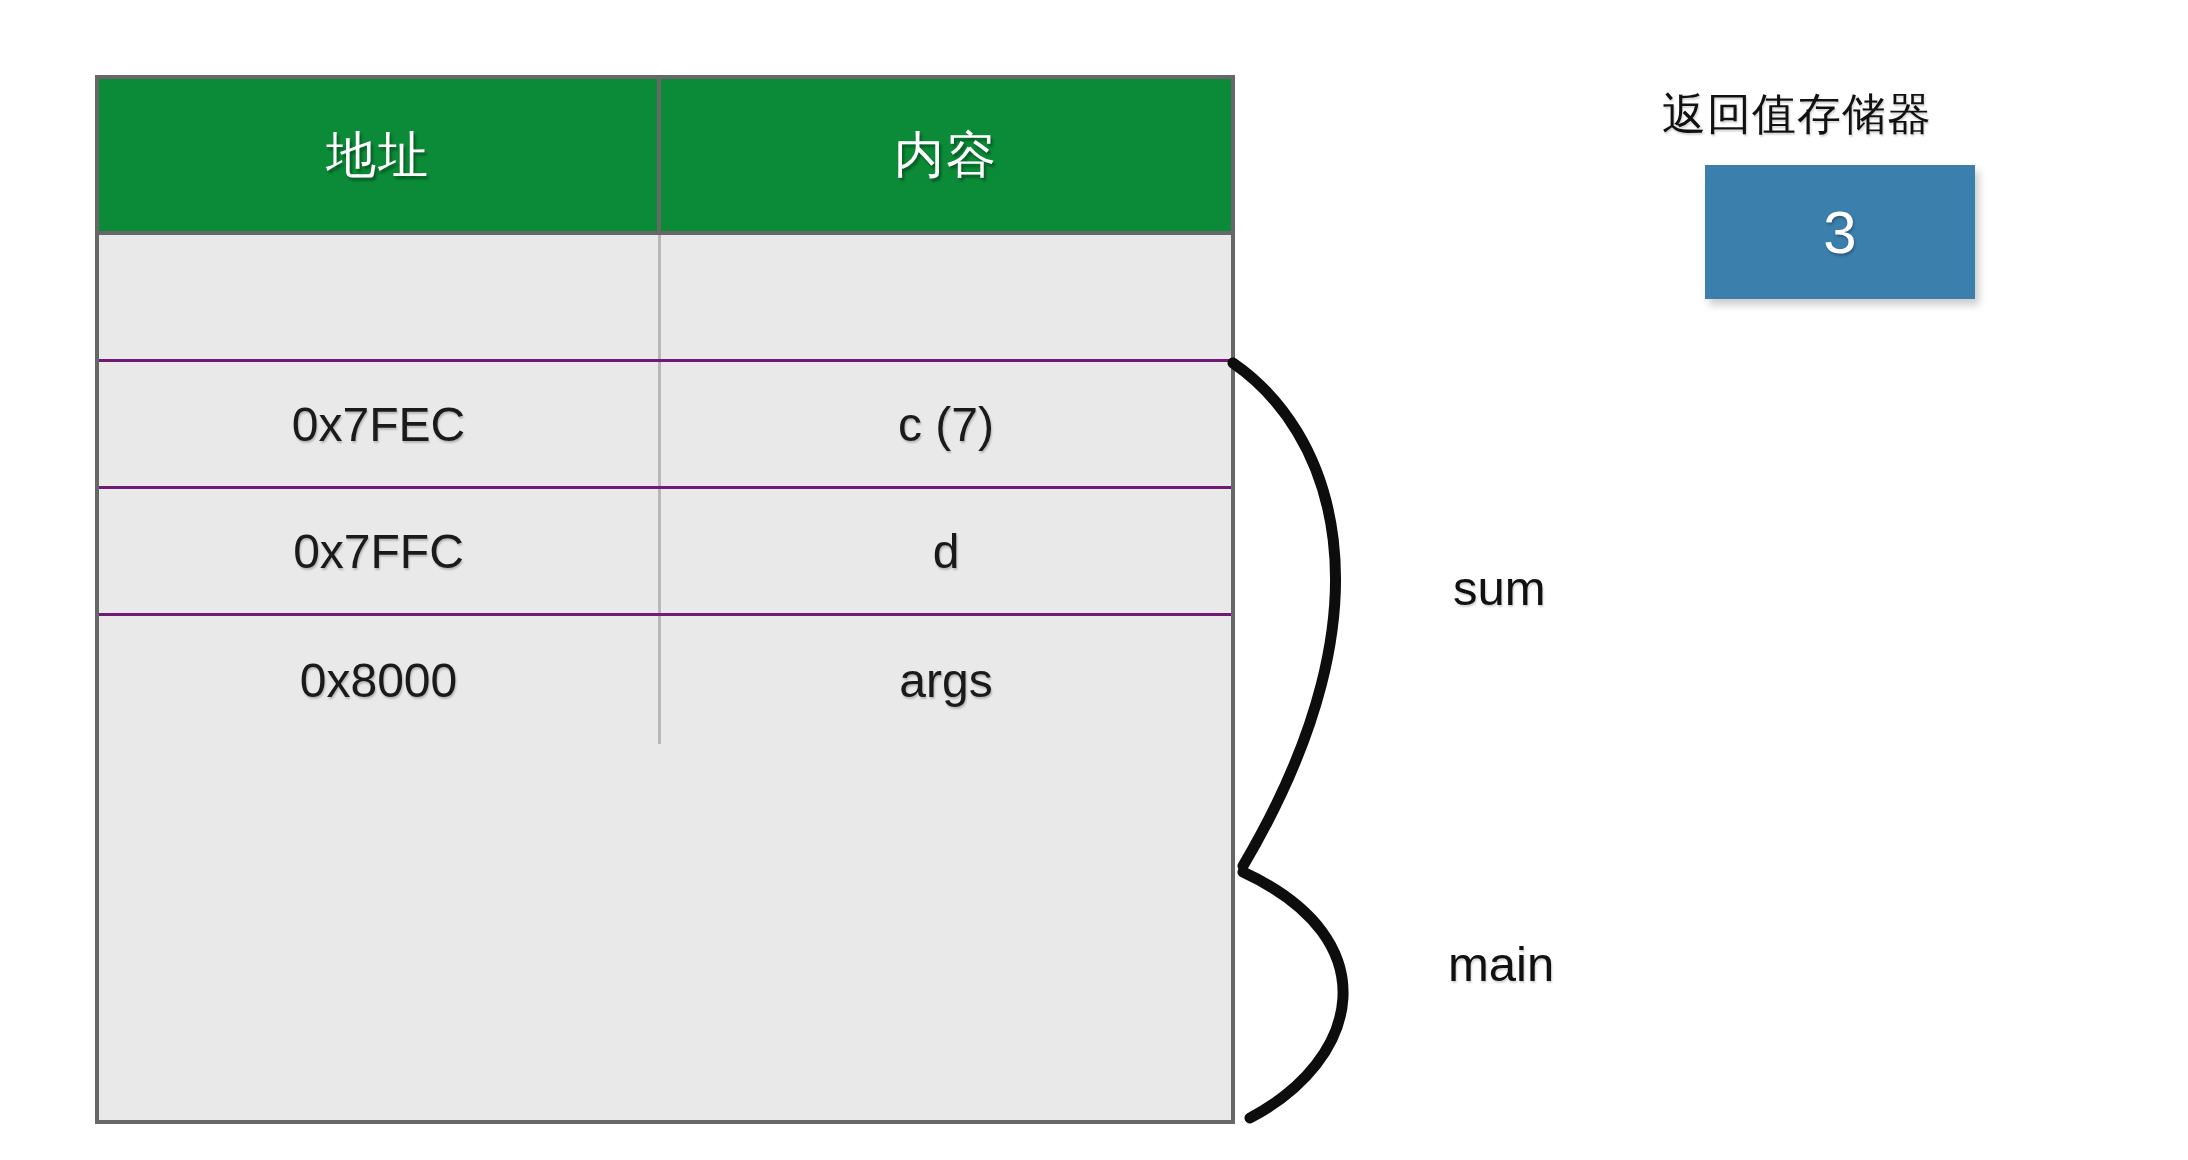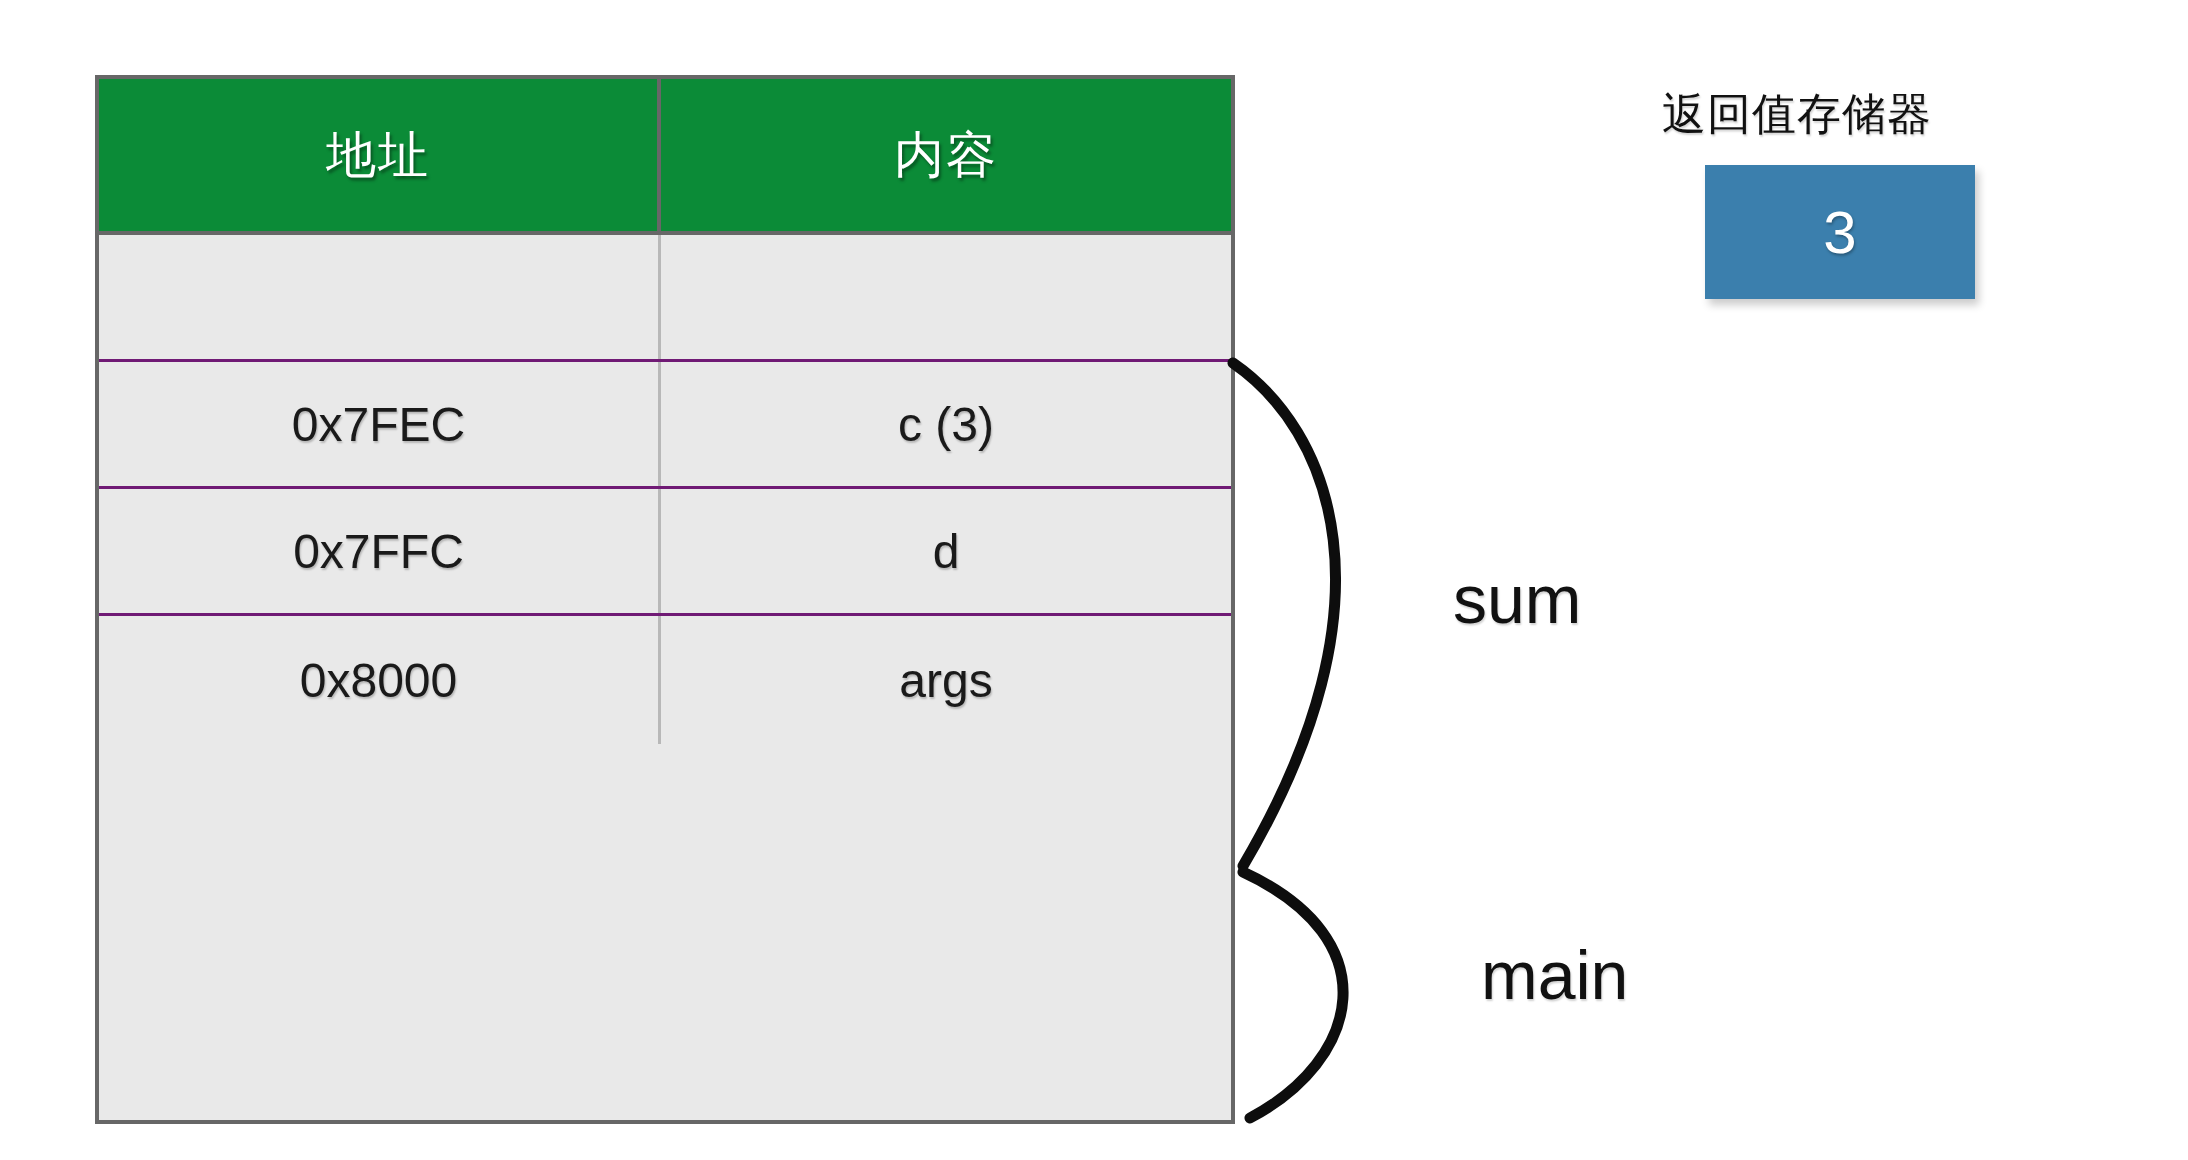--- a/index.html
+++ b/index.html
@@ -88,27 +88,27 @@
   #brace-overlay {
     position: absolute;
     left: 0;
     top: 0;
     width: 2188px;
     height: 1160px;
     pointer-events: none;
   }
   .brace-label {
     position: absolute;
-    font-size: 68px;
+    font-size: 49px;
     color: #111111;
     white-space: nowrap;
     text-shadow: 1px 2px 2px rgba(0,0,0,0.18);
   }
   #brace-label-sum { left: 1453px; top: 560px; }
-  #brace-label-main { left: 1448px; top: 936px; margin-left: 33px; }
+  #brace-label-main { left: 1448px; top: 936px; }
 
   
   #return-register-panel {
     position: absolute;
     left: 1662px;
     top: 85px;
   }
   #return-register-title {
     font-size: 44px;
     color: #111111;
@@ -156,21 +156,21 @@
     <div class="cell content">
       <span class="cell-text empty"></span>
     </div>
   </div>
 
   <div class="table-row body-row">
     <div class="cell addr">
       <span class="cell-text">0x7FEC</span>
     </div>
     <div class="cell content">
-      <span class="cell-text">c (3)</span>
+      <span class="cell-text">c (7)</span>
     </div>
   </div>
 
 
 
 
   <div class="table-row body-row">
     <div class="cell addr">
       <span class="cell-text">0x7FFC</span>
     </div>

